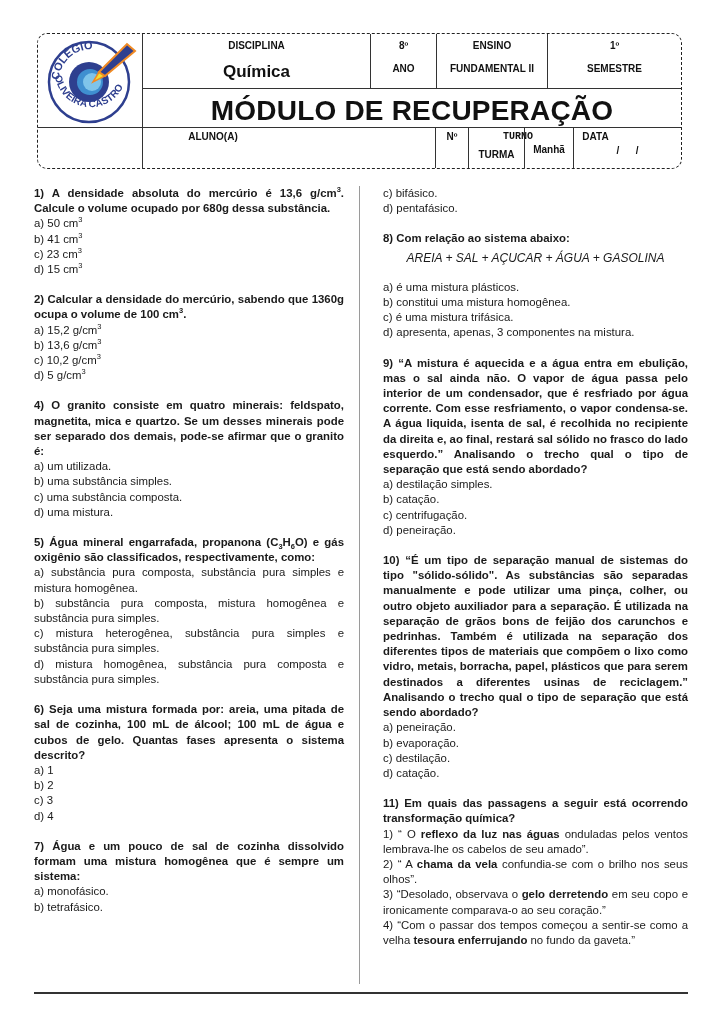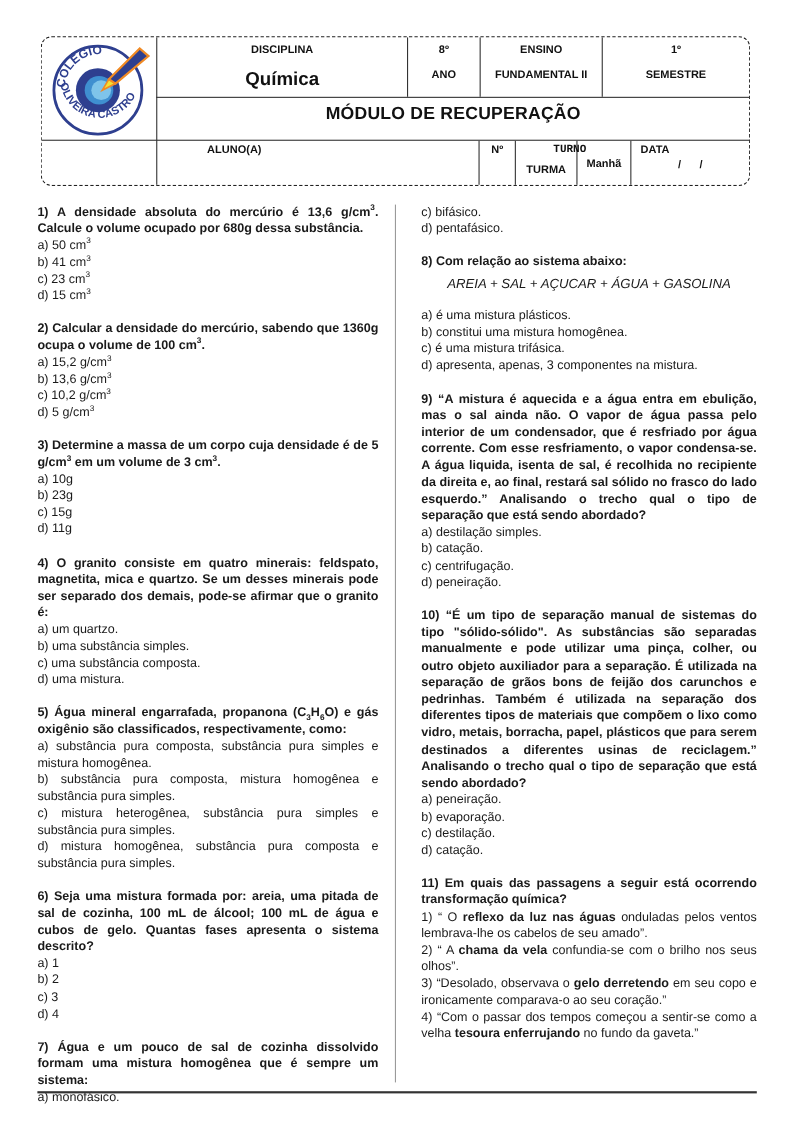--- a/index.html
+++ b/index.html
@@ -3,21 +3,21 @@
 <meta charset="utf-8">
 <style>
   html, body { margin:0; padding:0; background:#ffffff; }
   body { width:724px; height:1024px; position:relative; overflow:hidden; color:#1a1a1a; }
   .hdr { position:absolute; left:37px; top:33px; width:645px; height:136px; border:1.5px dashed #222; border-radius:10px; box-sizing:border-box; }
   .logo { position:absolute; left:41px; top:36px; width:100px; height:88px; }
   .vline, .hline { position:absolute; background:#333; }
   .cell-text { position:absolute; font-family:"Liberation Sans", sans-serif; font-weight:bold; text-align:center; color:#111; }
   .hsmall { font-size:10px; }
   .hbig { font-size:17px; }
-  .htitle { font-size:16px; letter-spacing:0.2px; }
+  .htitle { font-size:28px; letter-spacing:0.2px; }
   .col { position:absolute; top:186px; font-family:"Liberation Sans", sans-serif; font-size:11.4px; line-height:15.2px; color:#1a1a1a; }
   .col.left { left:34px; width:310px; }
   .col.right { left:383px; width:305px; }
   .q { margin-bottom:15px; }
   .qtitle { font-weight:bold; text-align:justify; }
   .opt { text-align:justify; }
   .formula { text-align:center; margin:4px 0 14px 0; font-size:12px;font-style:italic; }
   sup, sub { font-size:7.5px; line-height:0; }
   .divider { position:absolute; left:359px; top:186px; width:1px; height:798px; background:#9a9a9a; }
   .bottom-line { position:absolute; left:34px; top:992px; width:654px; height:2px; background:#333; }
@@ -81,29 +81,22 @@
       <div class="opt">d) 15 cm<sup>3</sup></div>
     </div>
     <div class="q">
       <div class="qtitle">2) Calcular a densidade do mercúrio, sabendo que 1360g ocupa o volume de 100 cm<sup>3</sup>.</div>
       <div class="opt">a) 15,2 g/cm<sup>3</sup></div>
       <div class="opt">b) 13,6 g/cm<sup>3</sup></div>
       <div class="opt">c) 10,2 g/cm<sup>3</sup></div>
       <div class="opt">d) 5 g/cm<sup>3</sup></div>
     </div>
     <div class="q">
-      <div class="qtitle">3) Determine a massa de um corpo cuja densidade é de 5 g/cm<sup>3</sup> em um volume de 3 cm<sup>3</sup>.</div>
-      <div class="opt">a) 10g</div>
-      <div class="opt">b) 23g</div>
-      <div class="opt">c) 15g</div>
-      <div class="opt">d) 11g</div>
-    </div>
-    <div class="q">
       <div class="qtitle">4) O granito consiste em quatro minerais: feldspato, magnetita, mica e quartzo. Se um desses minerais pode ser separado dos demais, pode-se afirmar que o granito é:</div>
-      <div class="opt">a) um quartzo.</div>
+      <div class="opt">a) um utilizada.</div>
       <div class="opt">b) uma substância simples.</div>
       <div class="opt">c) uma substância composta.</div>
       <div class="opt">d) uma mistura.</div>
     </div>
     <div class="q">
       <div class="qtitle">5) Água mineral engarrafada, propanona (C<sub>3</sub>H<sub>6</sub>O) e gás oxigênio são classificados, respectivamente, como:</div>
       <div class="opt">a) substância pura composta, substância pura simples e mistura homogênea.</div>
       <div class="opt">b) substância pura composta, mistura homogênea e substância pura simples.</div>
       <div class="opt">c) mistura heterogênea, substância pura simples e substância pura simples.</div>
       <div class="opt">d) mistura homogênea, substância pura composta e substância pura simples.</div>
@@ -111,20 +104,21 @@
     <div class="q">
       <div class="qtitle">6) Seja uma mistura formada por: areia, uma pitada de sal de cozinha, 100 mL de álcool; 100 mL de água e cubos de gelo. Quantas fases apresenta o sistema descrito?</div>
       <div class="opt">a) 1</div>
       <div class="opt">b) 2</div>
       <div class="opt">c) 3</div>
       <div class="opt">d) 4</div>
     </div>
     <div class="q" style="margin-bottom: 0px;">
       <div class="qtitle">7) Água e um pouco de sal de cozinha dissolvido formam uma mistura homogênea que é sempre um sistema:</div>
       <div class="opt">a) monofásico.</div>
+      <div class="opt">b) tetrafásico.</div>
     </div>
   </div>
 <div class="divider"></div>
 <div class="col right" id="colRight">
     <div class="q">
       <div class="opt">c) bifásico.</div>
       <div class="opt">d) pentafásico.</div>
     </div>
     <div class="q">
       <div class="qtitle">8) Com relação ao sistema abaixo:</div>

